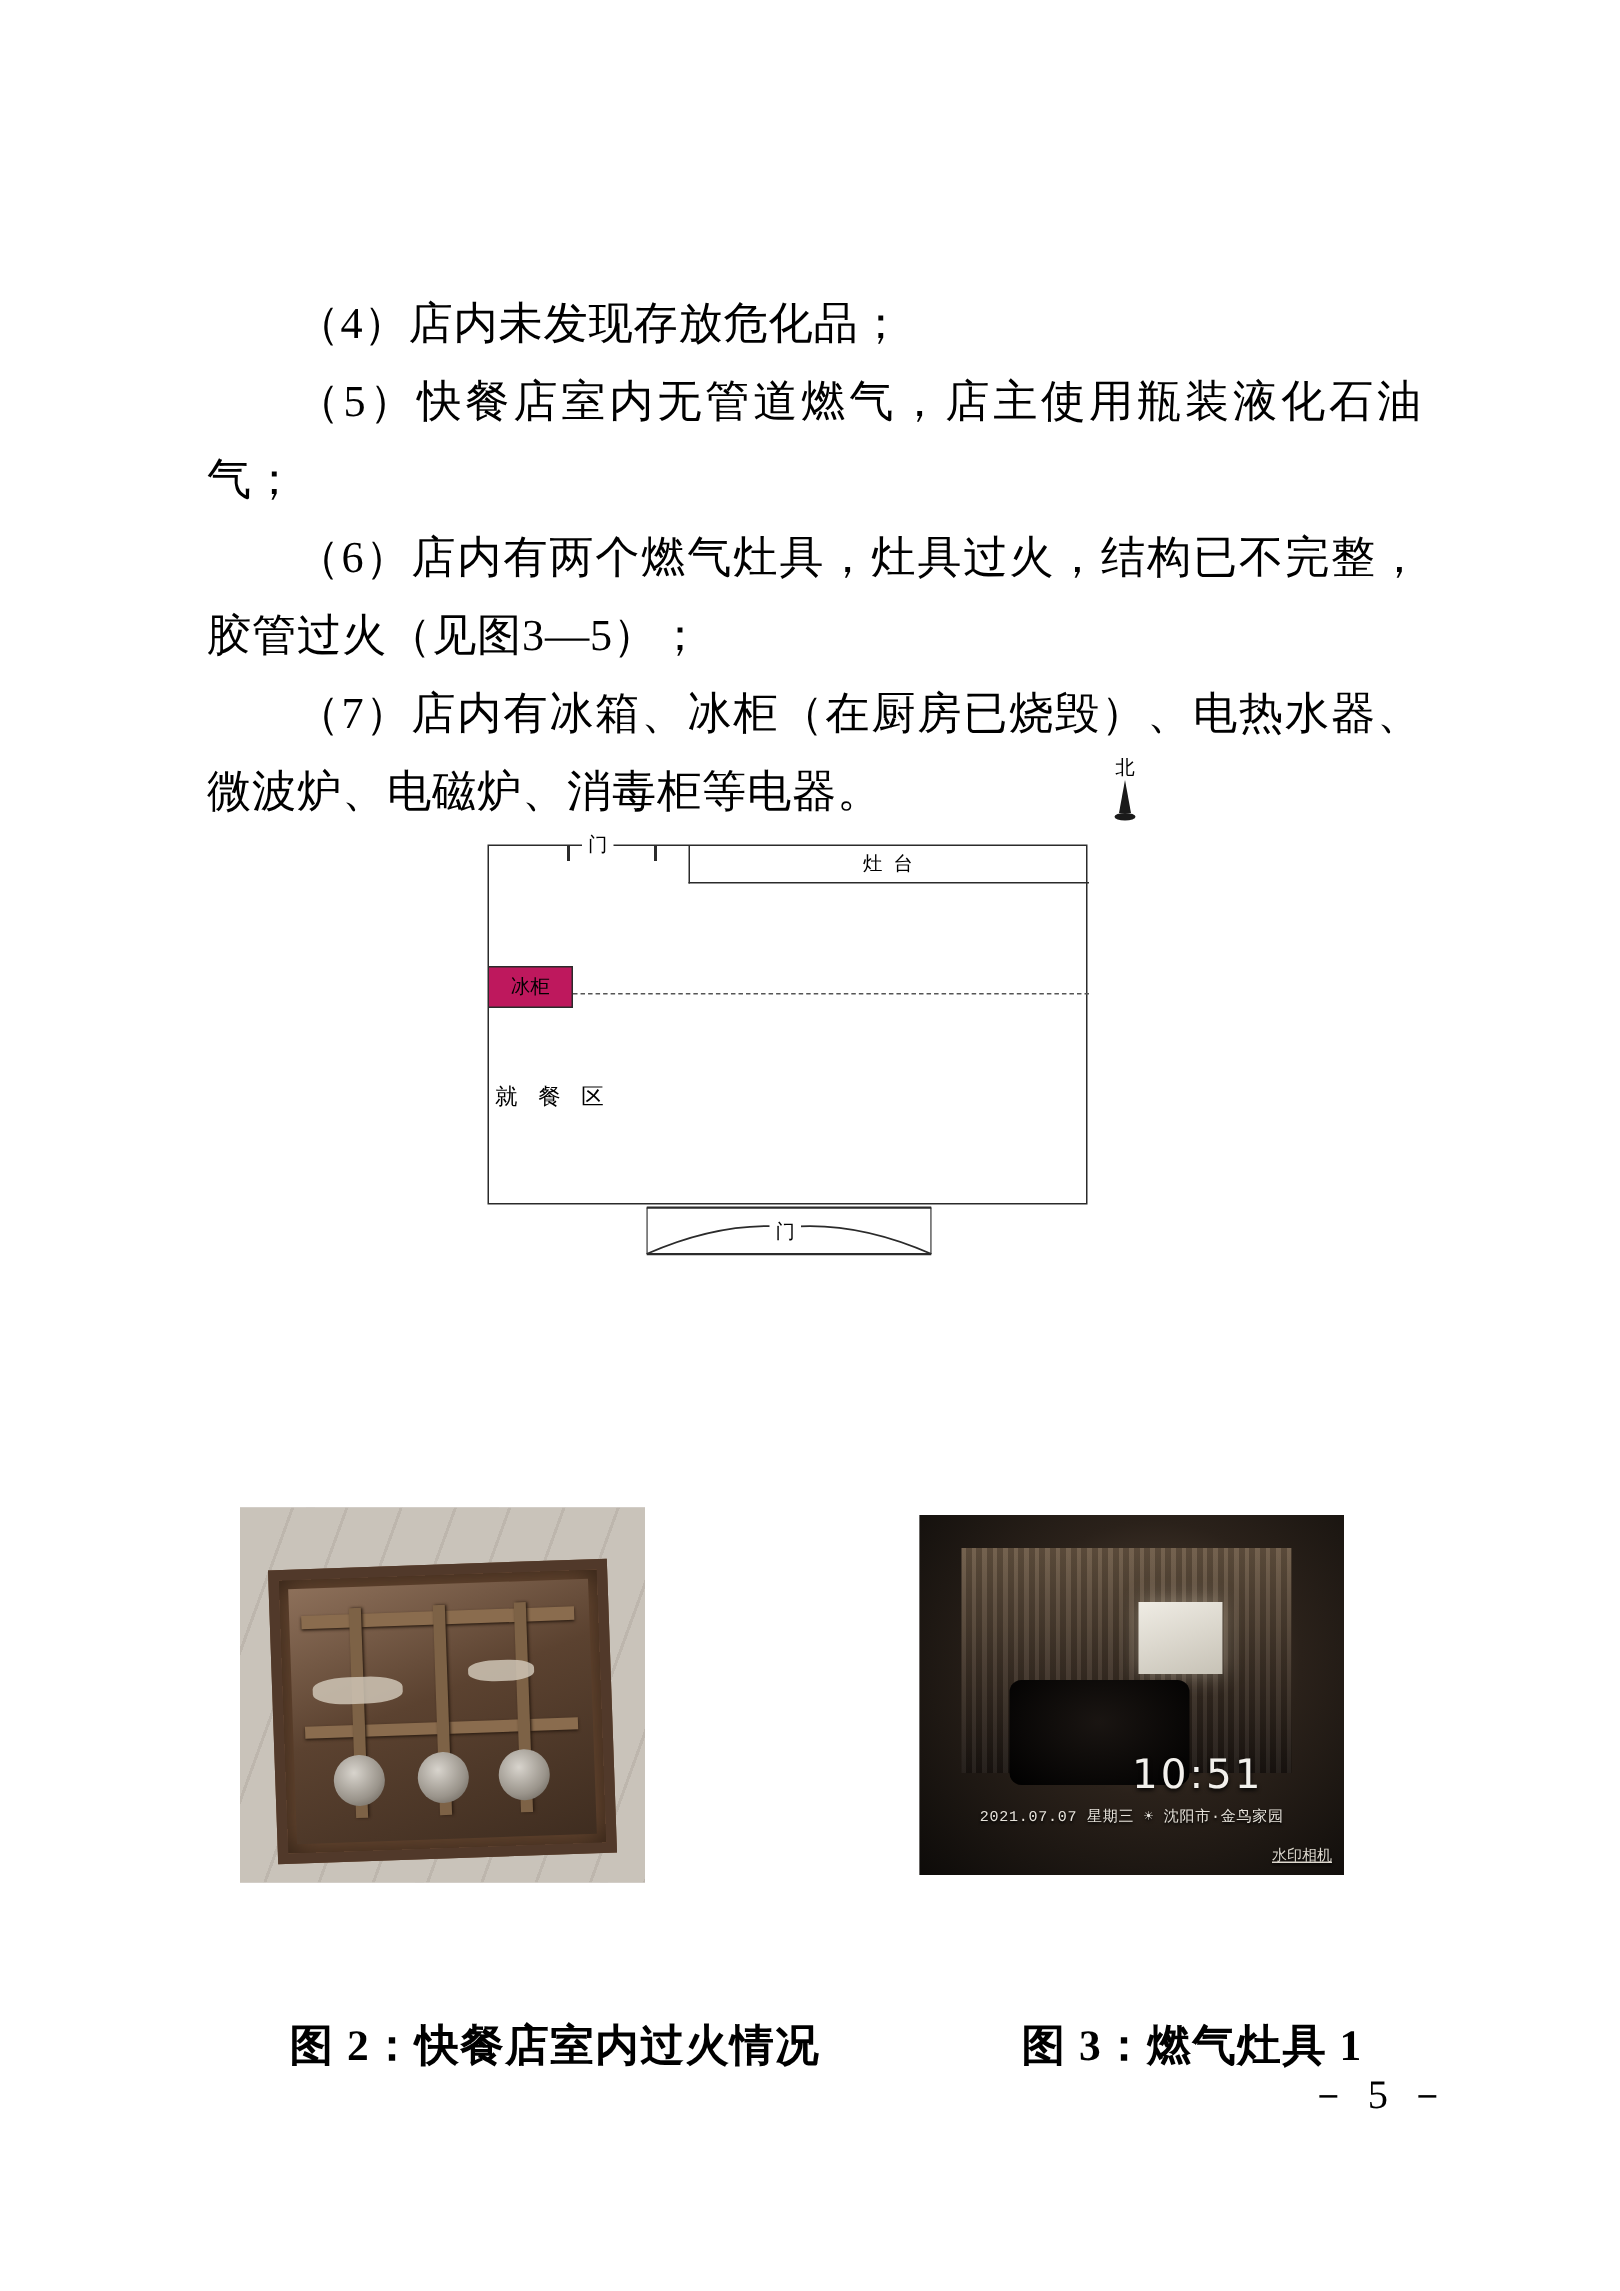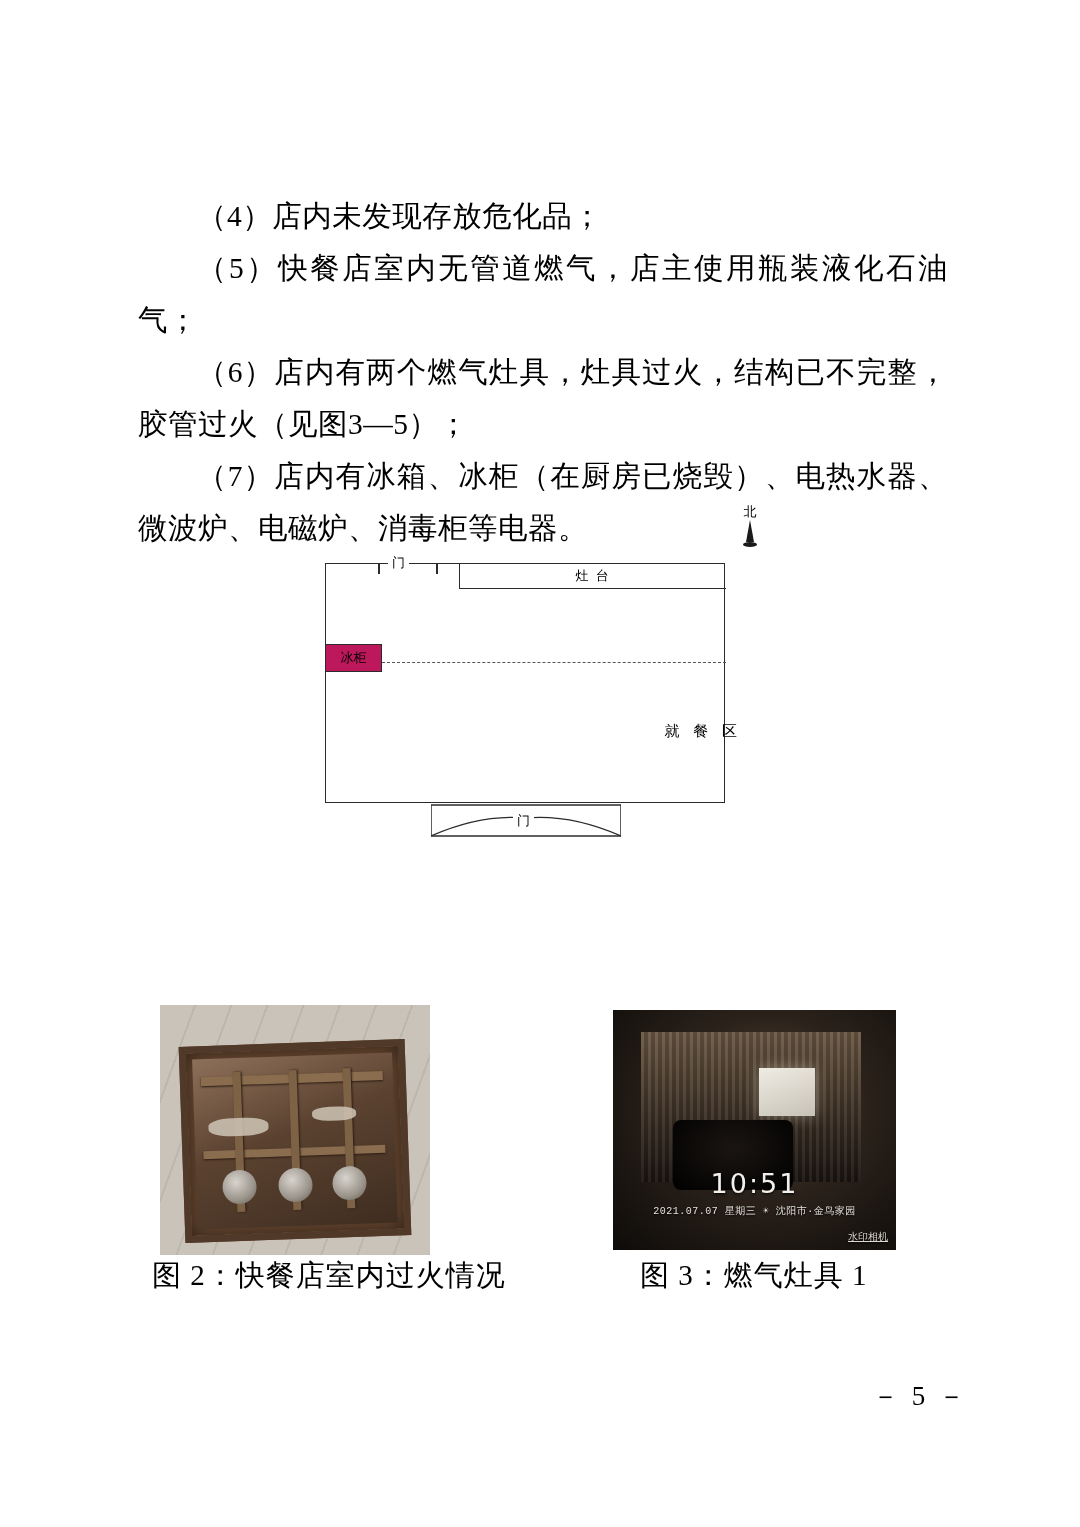--- a/index.html
+++ b/index.html
@@ -125,24 +125,24 @@
   }
   .divider {
     position: absolute;
     left: 56px;
     top: 98px;
     width: 344px;
     border-top: 1.2px dashed #555;
   }
   .dining-label {
     position: absolute;
-    left: 16px;
+    left: 4px;
     top: 158px;
     width: 400px;
-    text-align: right;
+    text-align: left;
     font-size: 15px;
     letter-spacing: 5px;
   }
   .door-top {
     position: absolute;
     left: 62px;
     top: -10px;
     font-size: 13px;
     background: #fff;
     padding: 0 4px;
@@ -307,20 +307,21 @@
     position: absolute;
     left: 0;
     top: 158px;
     width: 283px;
     text-align: center;
     color: #f2f0ec;
     font-size: 27px;
     font-family: "DejaVu Sans", sans-serif;
     letter-spacing: 2px;
     text-shadow: 0 1px 3px #000;
+    padding-left: 44px;
   }
   .wm-date {
     position: absolute;
     left: 0;
     top: 194px;
     width: 283px;
     text-align: center;
     color: #e6e2da;
     font-size: 10px;
     font-family: Liberation Mono, monospace;
@@ -333,24 +334,25 @@
     bottom: 6px;
     color: #ddd8ce;
     font-size: 10px;
     font-family: "DejaVu Sans", sans-serif;
     text-shadow: 0 1px 2px #000;
     text-decoration: underline;
   }
 
   .photo-caption {
     position: absolute;
-    top: 1256px;
+    top: 1344px;
     font-size: 29px;
-    font-weight: 400;
+    font-weight: 700;
     letter-spacing: 1px;
+    margin-left: 41px;
   }
   .cap2 { left: 152px; }
   .cap3 { left: 640px; }
 
   .page-number {
     position: absolute;
     left: 0;
     top: 1378px;
     width: 1080px;
     text-align: right;

